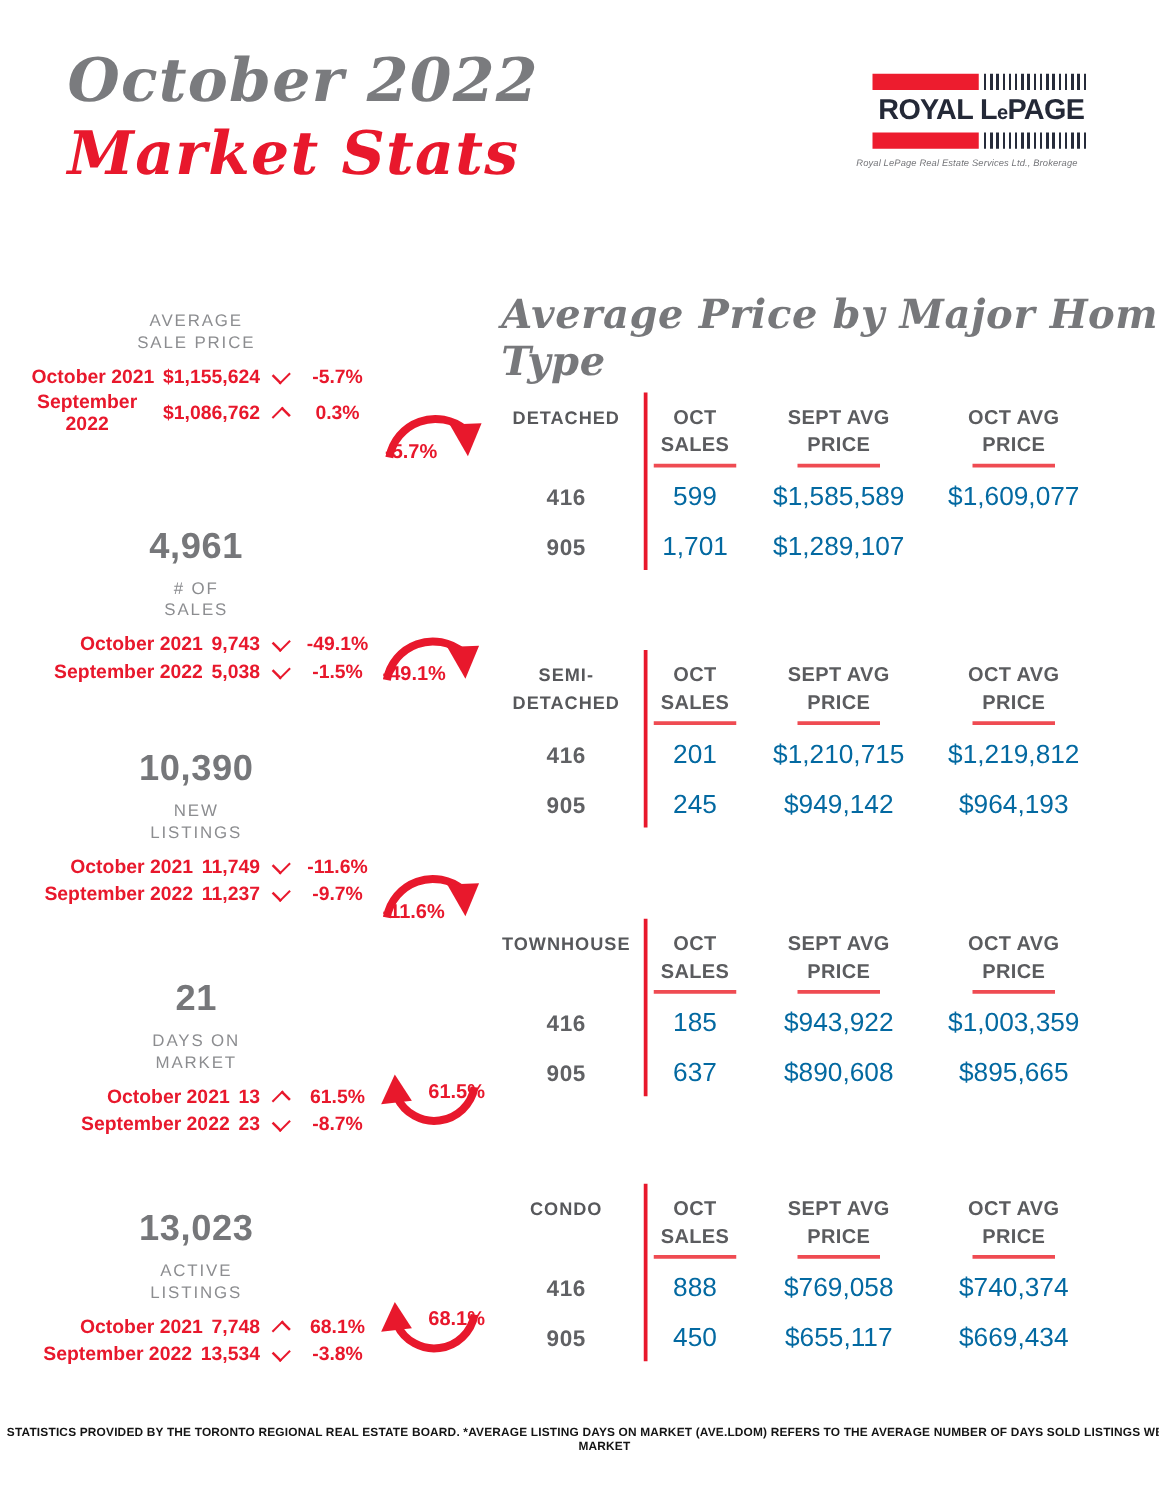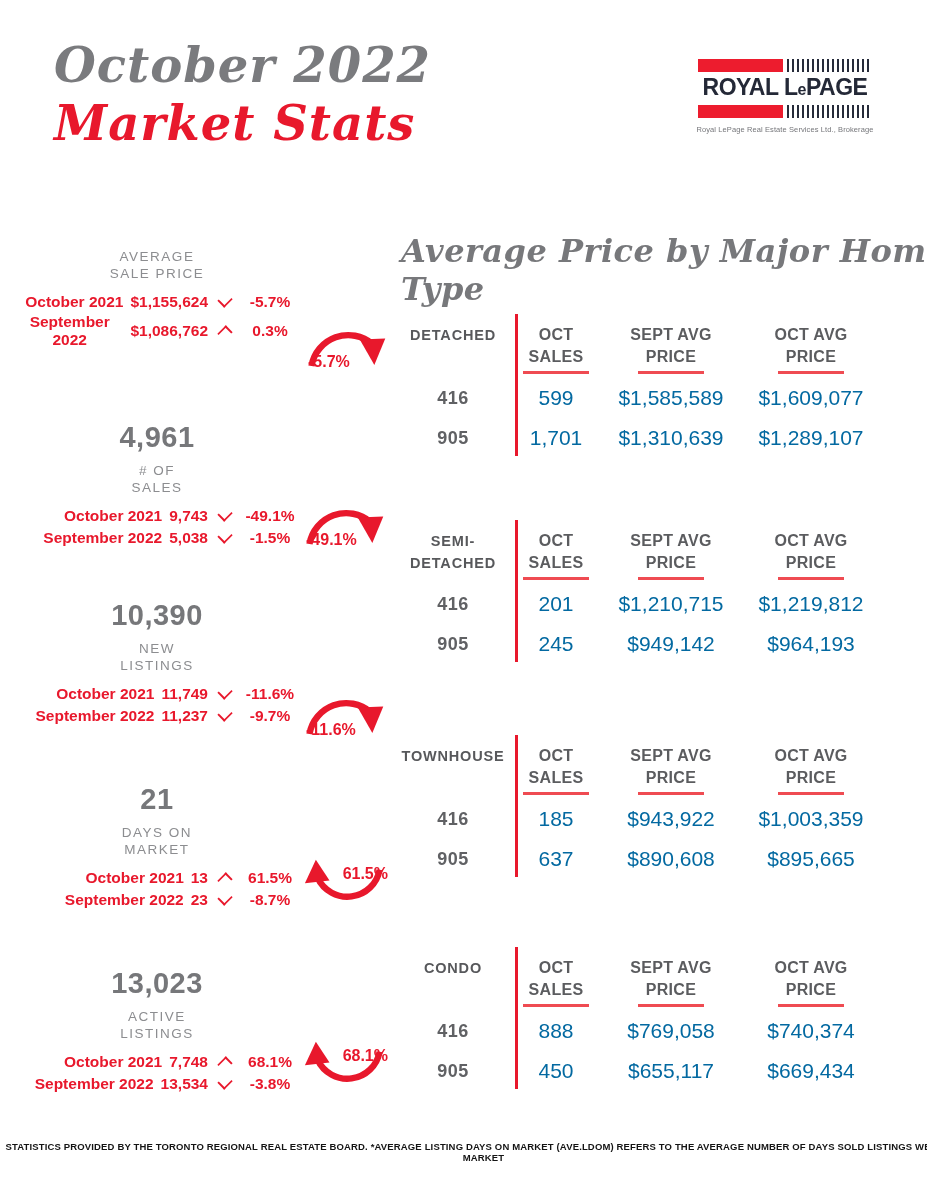--- a/index.html
+++ b/index.html
@@ -22,22 +22,22 @@
   .logo-bar .red { width:49%; background:#ed1c2e; }
   .logo-bar .stripes { flex:1; margin-left:4px;
     background:repeating-linear-gradient(90deg,#262b3a 0 2px,#ffffff 2px 5px); }
   .logo-name {
     display:flex; align-items:baseline; justify-content:center;
     color:#242937; font-weight:700; font-size:23px; letter-spacing:-0.5px;
     line-height:28px; padding:1px 0;
   }
   .logo-name .small-e { font-size:16px; font-weight:700; }
   .logo-sub {
-    margin:7px 0 0 -13px; width:200px; text-align:center;
-    font-size:7.5px; color:#75767a; letter-spacing:0.1px; white-space:nowrap;
+    margin:7px 0 0 -13px; width:200px; text-align:left;
+    font-size:7.5px; color:#75767a; letter-spacing:0.1px; white-space:nowrap;font-style:italic;
   }
 
   
   .stat { position:absolute; left:16px; width:282px; text-align:center; }
   .stat-value { font-size:29px; font-weight:700; letter-spacing:0.5px; line-height:34px; color:#76777a; }
   .stat-label { margin-top:8px; font-size:13.5px; line-height:17px; letter-spacing:1.5px; color:#8c8d90; white-space:pre-line; }
   .stat-rows { margin-top:9px; }
   .stat-row {
     display:grid; grid-template-columns:auto auto 20px 56px; column-gap:7px;
     justify-content:end; align-items:center; height:22px;
@@ -267,21 +267,20 @@
         </div>
       <div class="tu">
           <span class="bar"></span>
         </div>
       <div class="tregion">416</div>
       <div class="tval">599</div>
       <div class="tval">$1,585,589</div>
       <div class="tval">$1,609,077</div>
       <div class="tregion">905</div>
       <div class="tval">1,701</div>
-      <div class="tval">$1,310,639</div>
       <div class="tval">$1,289,107</div>
     </div>
   </div>
 
   <div class="tbl" style="top:518px">
     <div class="tbl-vline"></div>
     <div class="tgrid">
       <div class="tsection">SEMI-
 DETACHED</div>
       <div class="th">OCT

